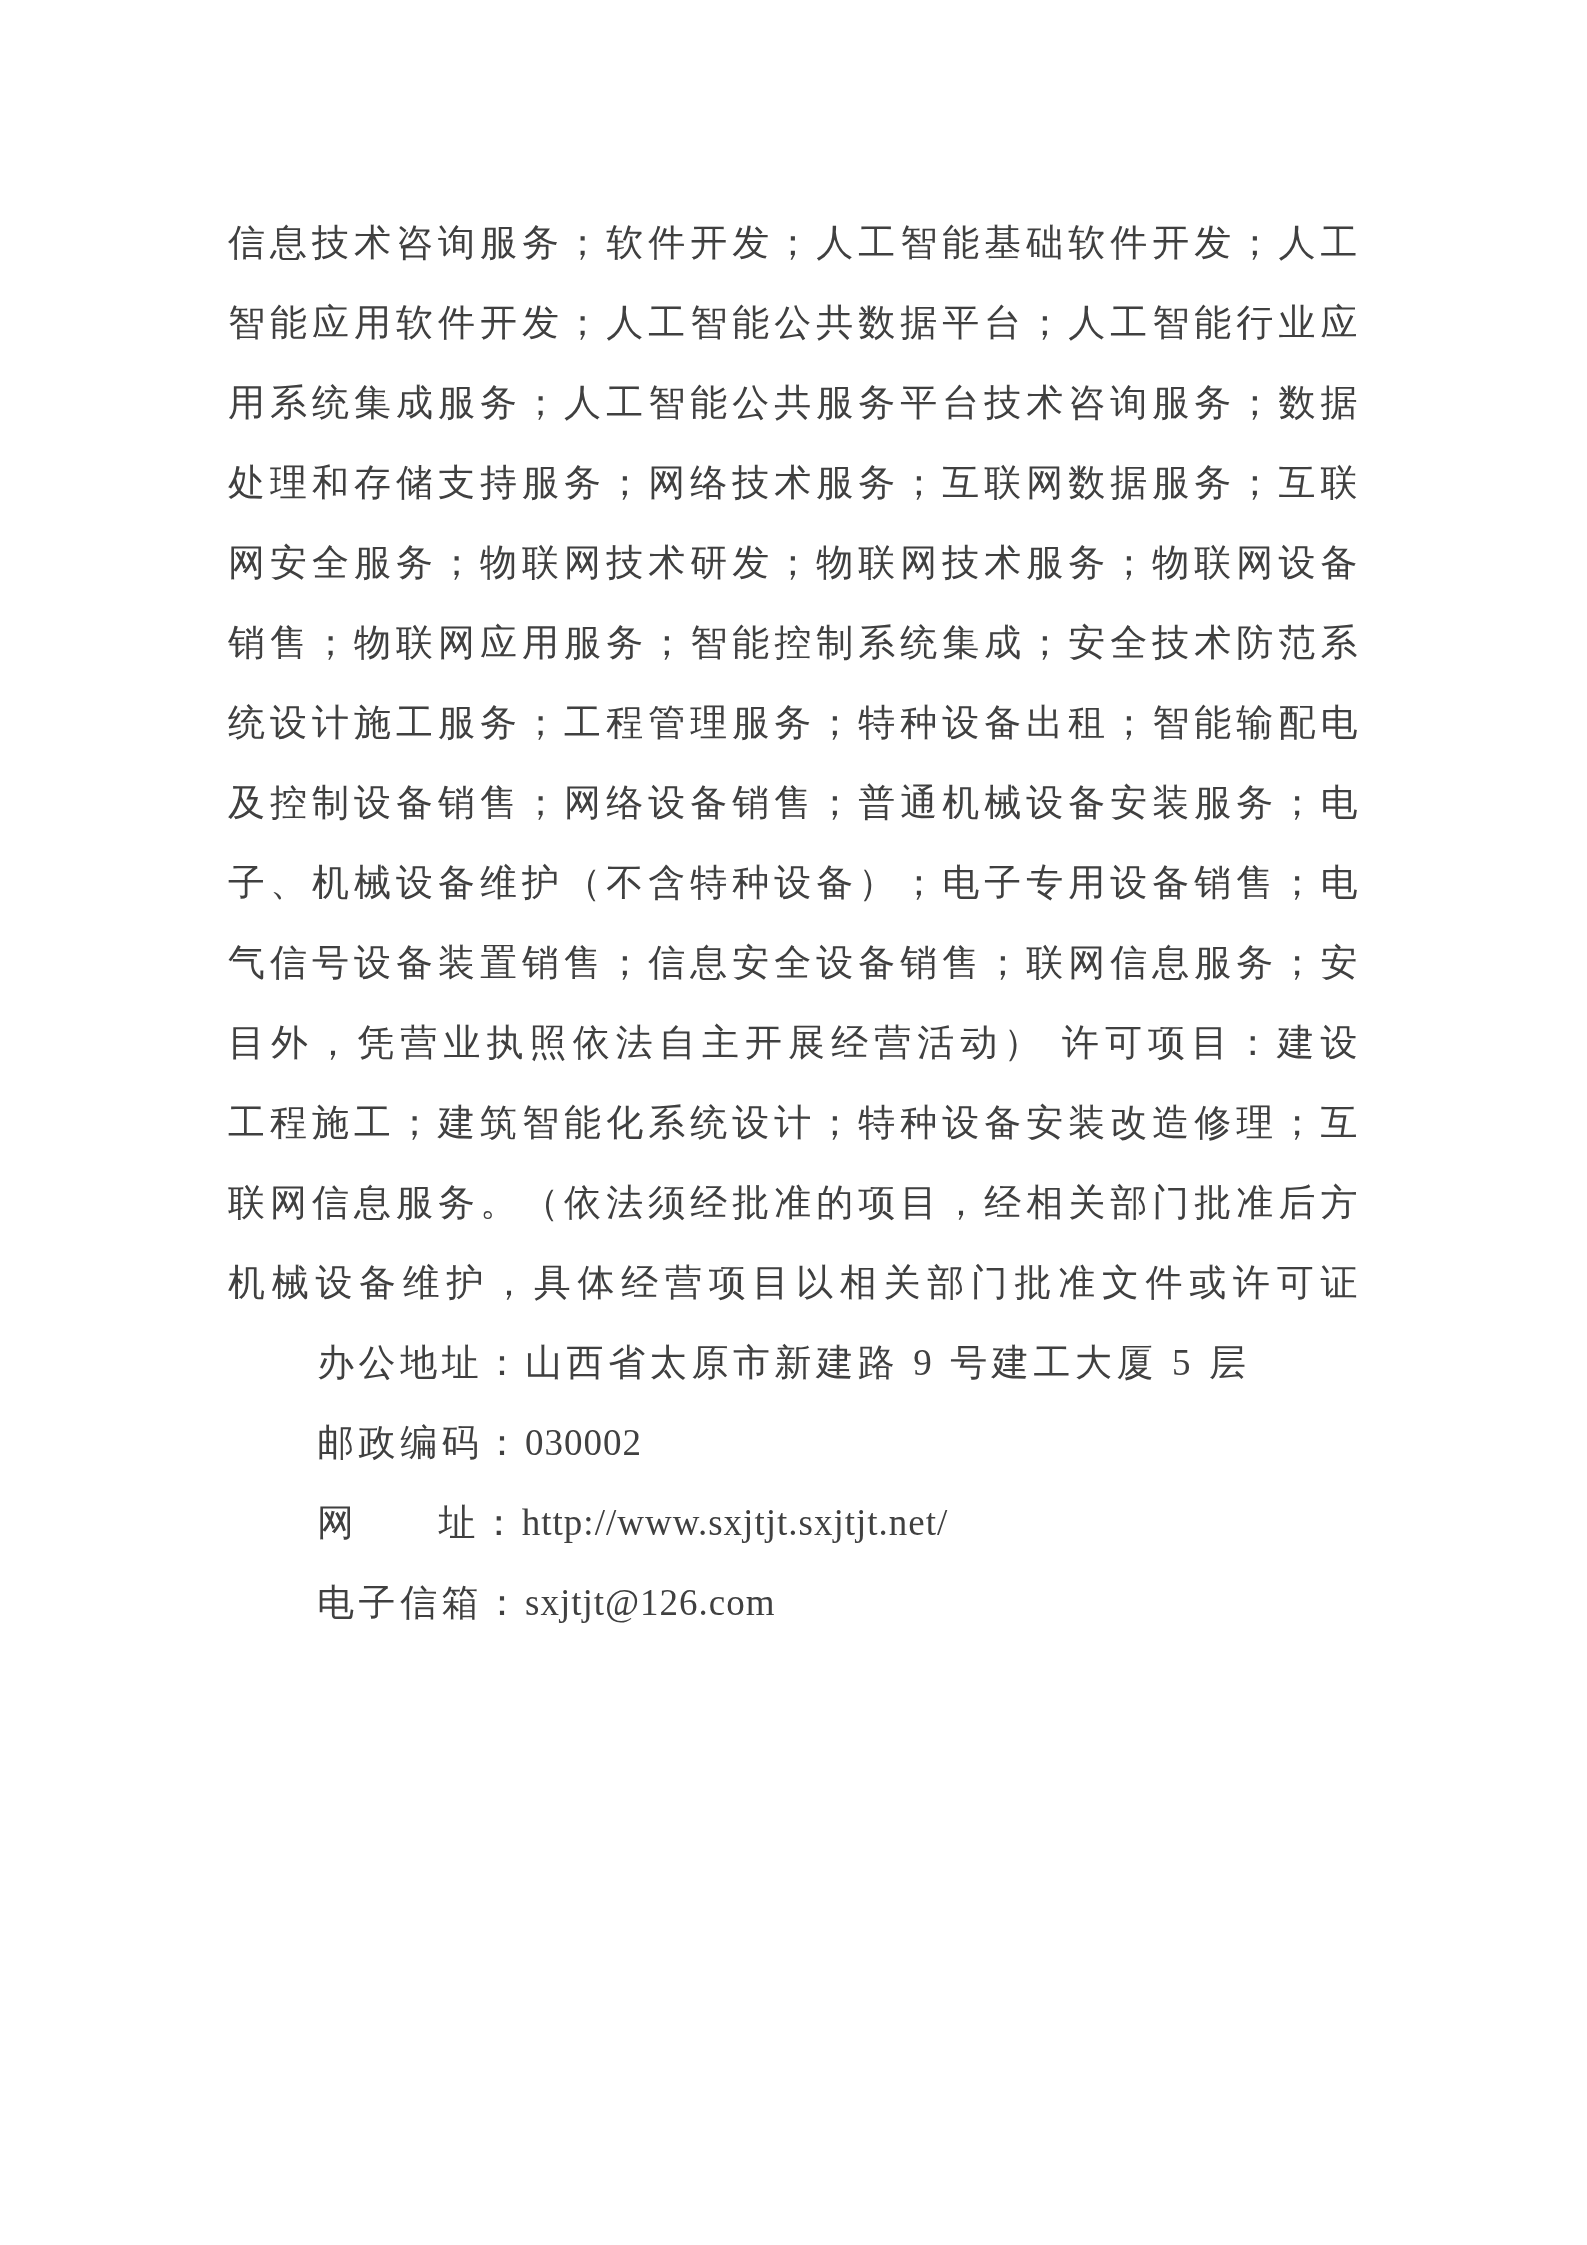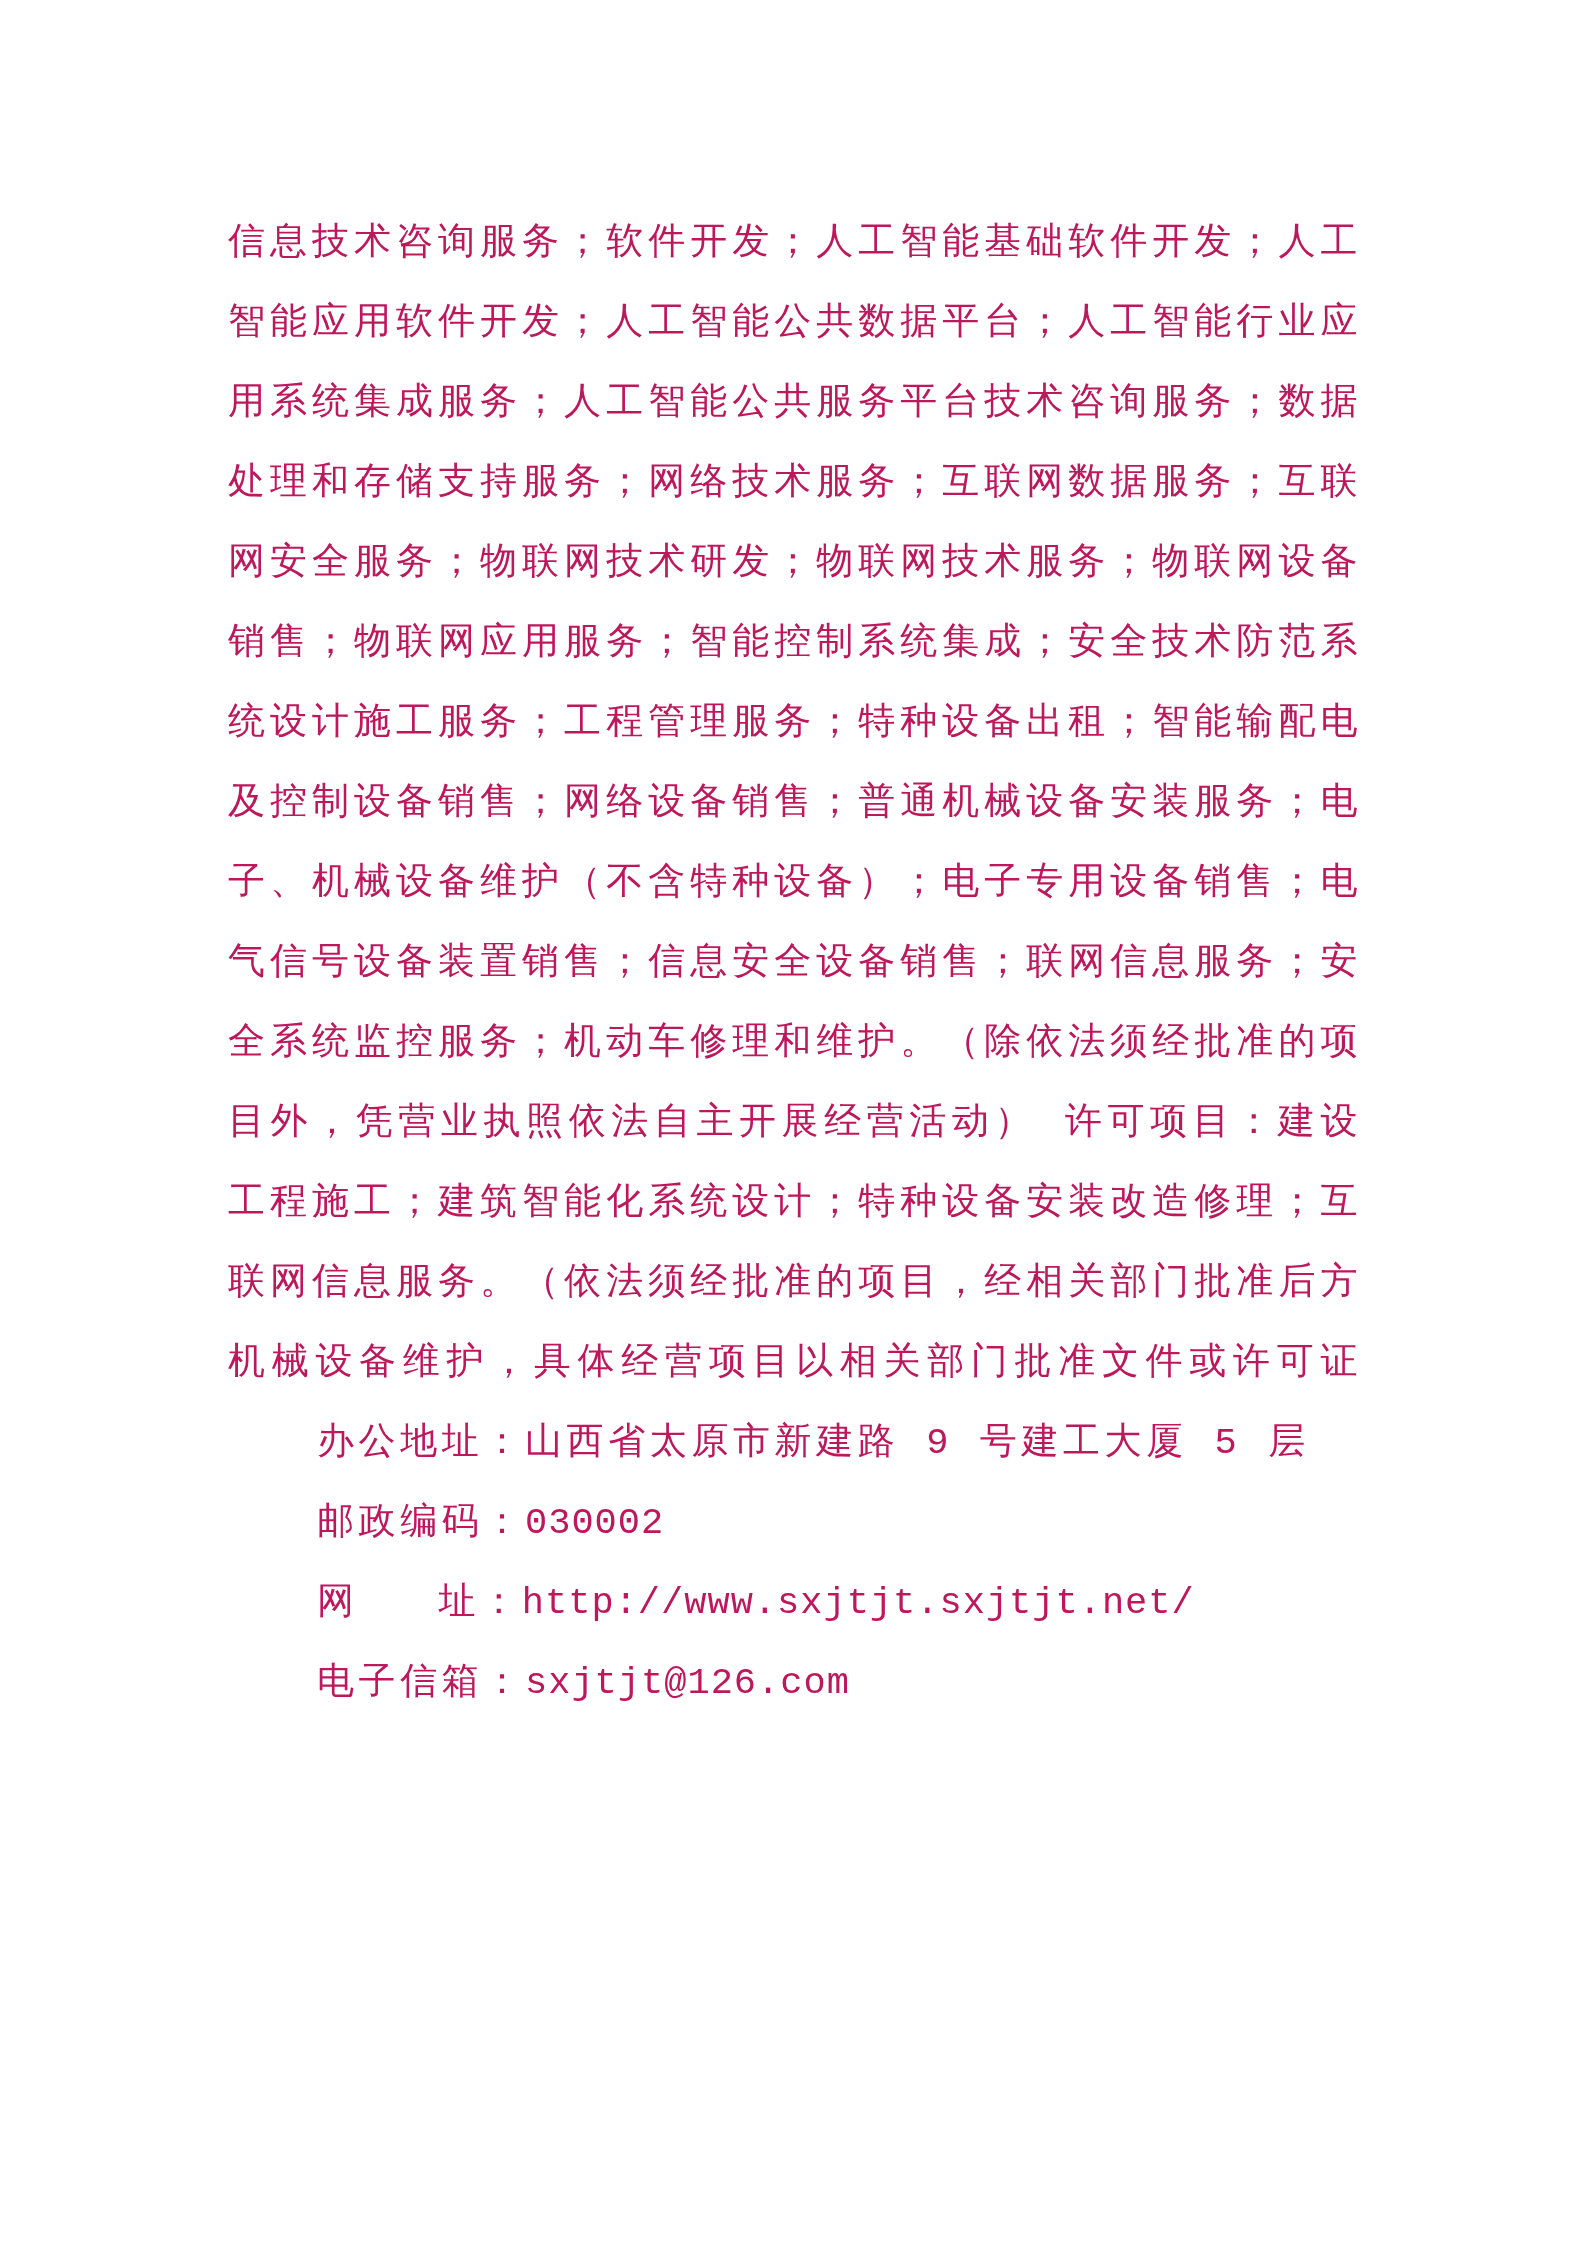--- a/index.html
+++ b/index.html
@@ -3,22 +3,22 @@
 <meta charset="utf-8">
 <style>
   html, body { margin: 0; padding: 0; background: #ffffff; }
   body { width: 1587px; height: 2245px; position: relative; overflow: hidden; }
   .page {
     position: absolute; left: 0; top: 0; width: 1587px; height: 2245px;
     background: #ffffff;
   }
   .content {
     position: absolute; left: 228px; top: 203px; width: 1140px;
-    color: #be185d;
-    font-family: Liberation Mono, monospace;
+    color: #404040;
+    font-family: Liberation Serif, serif;
     font-size: 37px;
     line-height: 80px;
   }
   .line {
     display: block; height: 80px; white-space: nowrap;
     letter-spacing: 4.6px;
   }
   .line.justify {
     text-align: justify; text-align-last: justify; width: 1134px;
   }
@@ -37,21 +37,20 @@
       <span class="line justify">信息技术咨询服务；软件开发；人工智能基础软件开发；人工</span>
       <span class="line justify">智能应用软件开发；人工智能公共数据平台；人工智能行业应</span>
       <span class="line justify">用系统集成服务；人工智能公共服务平台技术咨询服务；数据</span>
       <span class="line justify">处理和存储支持服务；网络技术服务；互联网数据服务；互联</span>
       <span class="line justify">网安全服务；物联网技术研发；物联网技术服务；物联网设备</span>
       <span class="line justify">销售；物联网应用服务；智能控制系统集成；安全技术防范系</span>
       <span class="line justify">统设计施工服务；工程管理服务；特种设备出租；智能输配电</span>
       <span class="line justify">及控制设备销售；网络设备销售；普通机械设备安装服务；电</span>
       <span class="line justify">子、机械设备维护（不含特种设备）；电子专用设备销售；电</span>
       <span class="line justify">气信号设备装置销售；信息安全设备销售；联网信息服务；安</span>
-      <span class="line justify">全系统监控服务；机动车修理和维护。（除依法须经批准的项</span>
       <span class="line justify">目外，凭营业执照依法自主开展经营活动） 许可项目：建设</span>
       <span class="line justify">工程施工；建筑智能化系统设计；特种设备安装改造修理；互</span>
       <span class="line justify">联网信息服务。（依法须经批准的项目，经相关部门批准后方</span>
       <span class="line justify">机械设备维护，具体经营项目以相关部门批准文件或许可证</span>
     </div>
 
     <div>
       <div class="line indent">
         <span>办公地址：</span><span>山西省太原市新建路 9 号建工大厦 5 层</span>
       </div>

